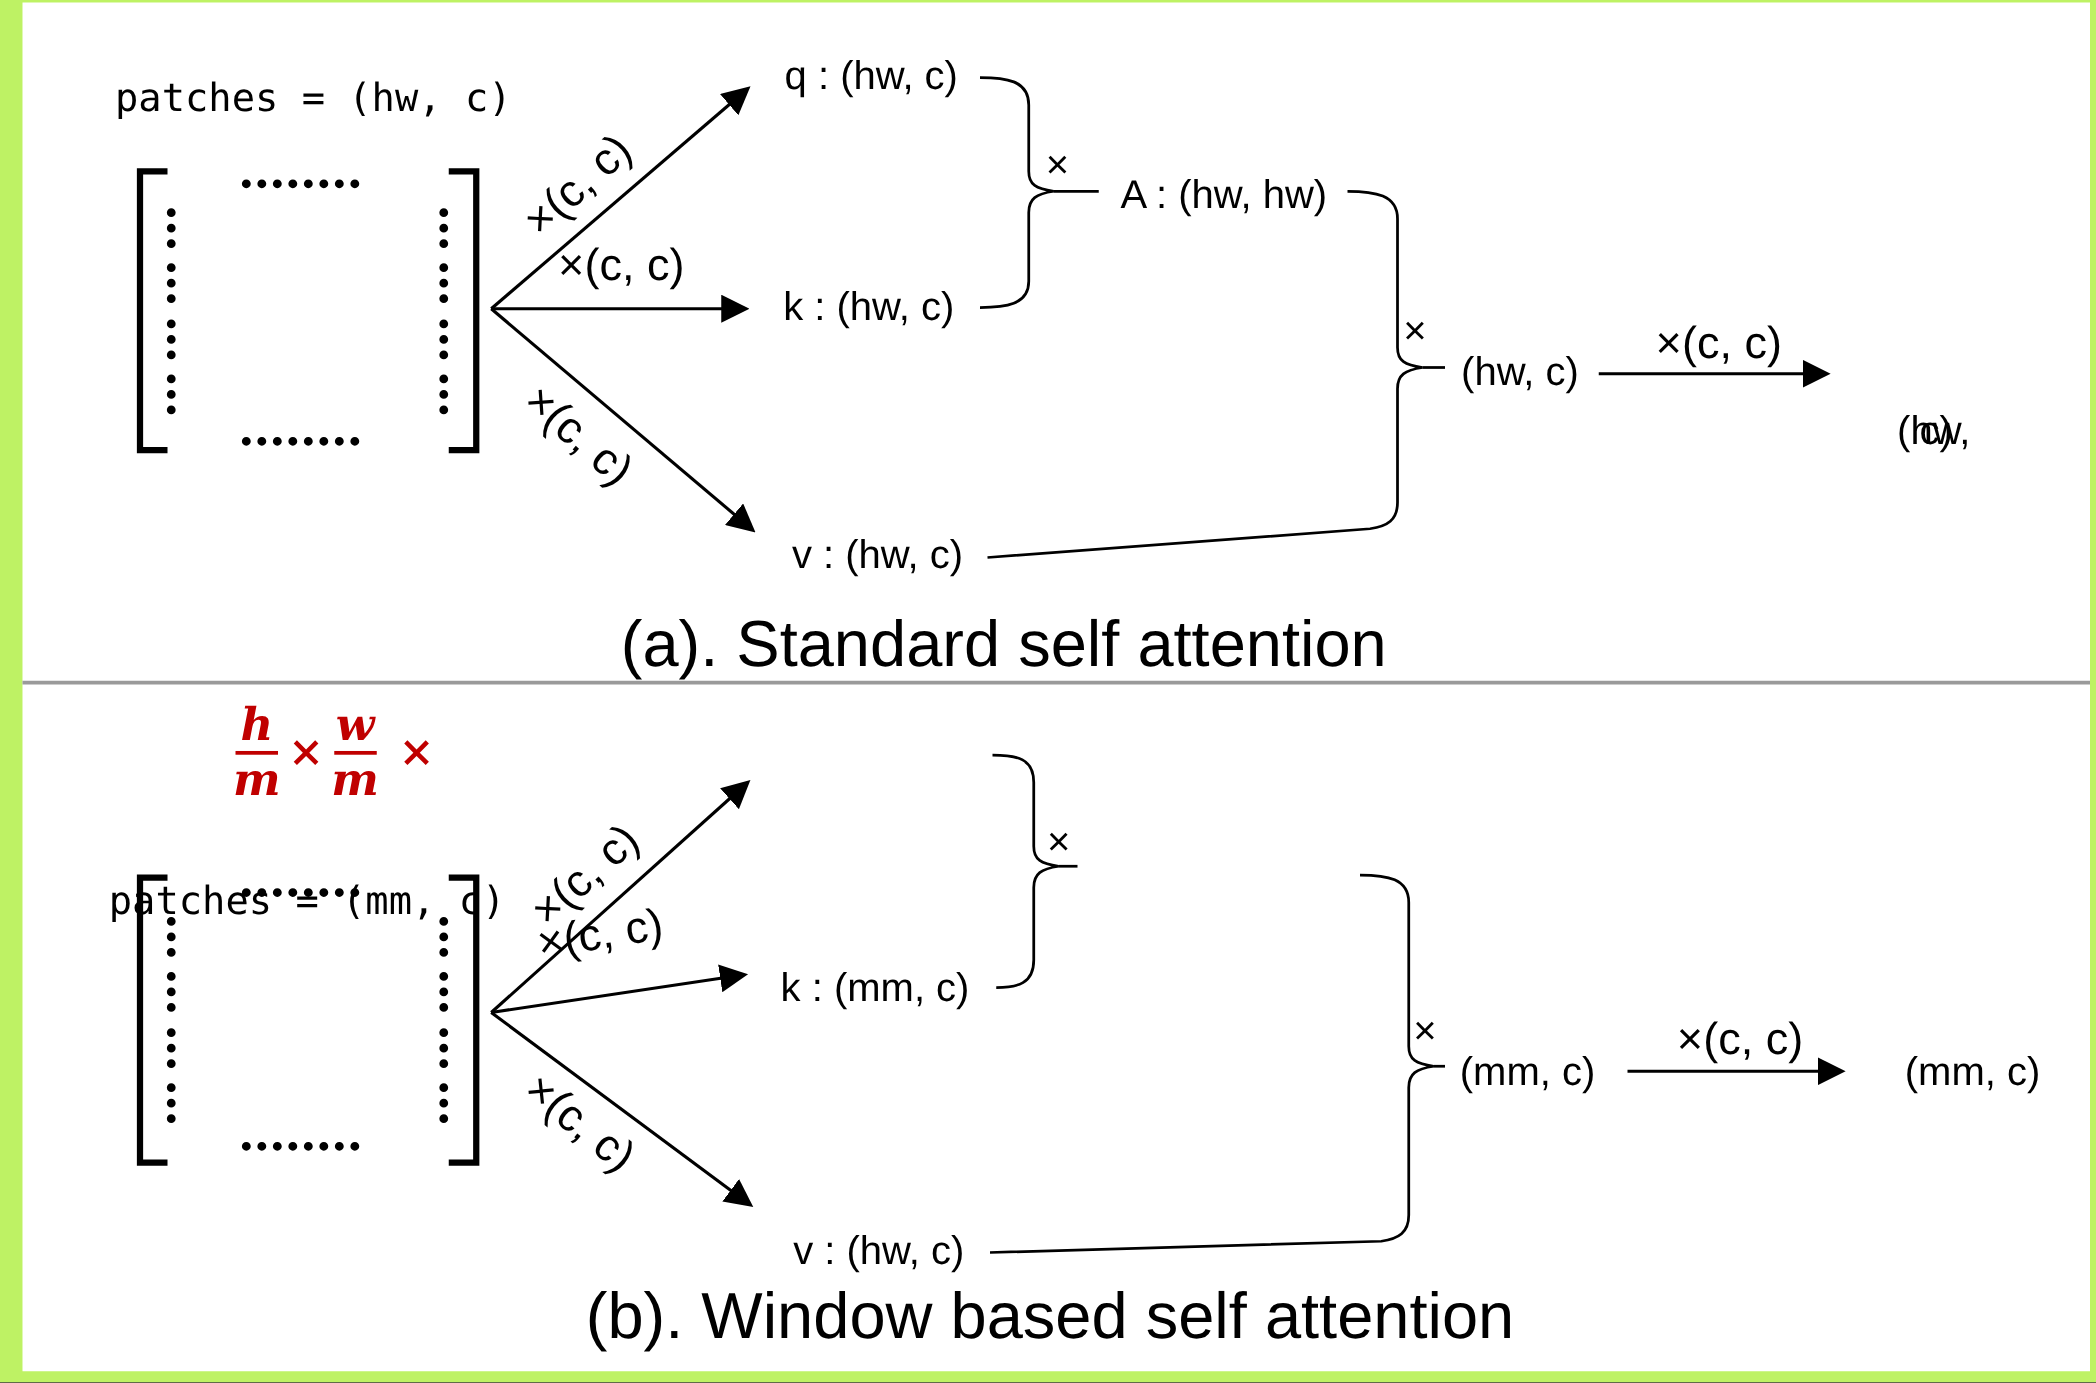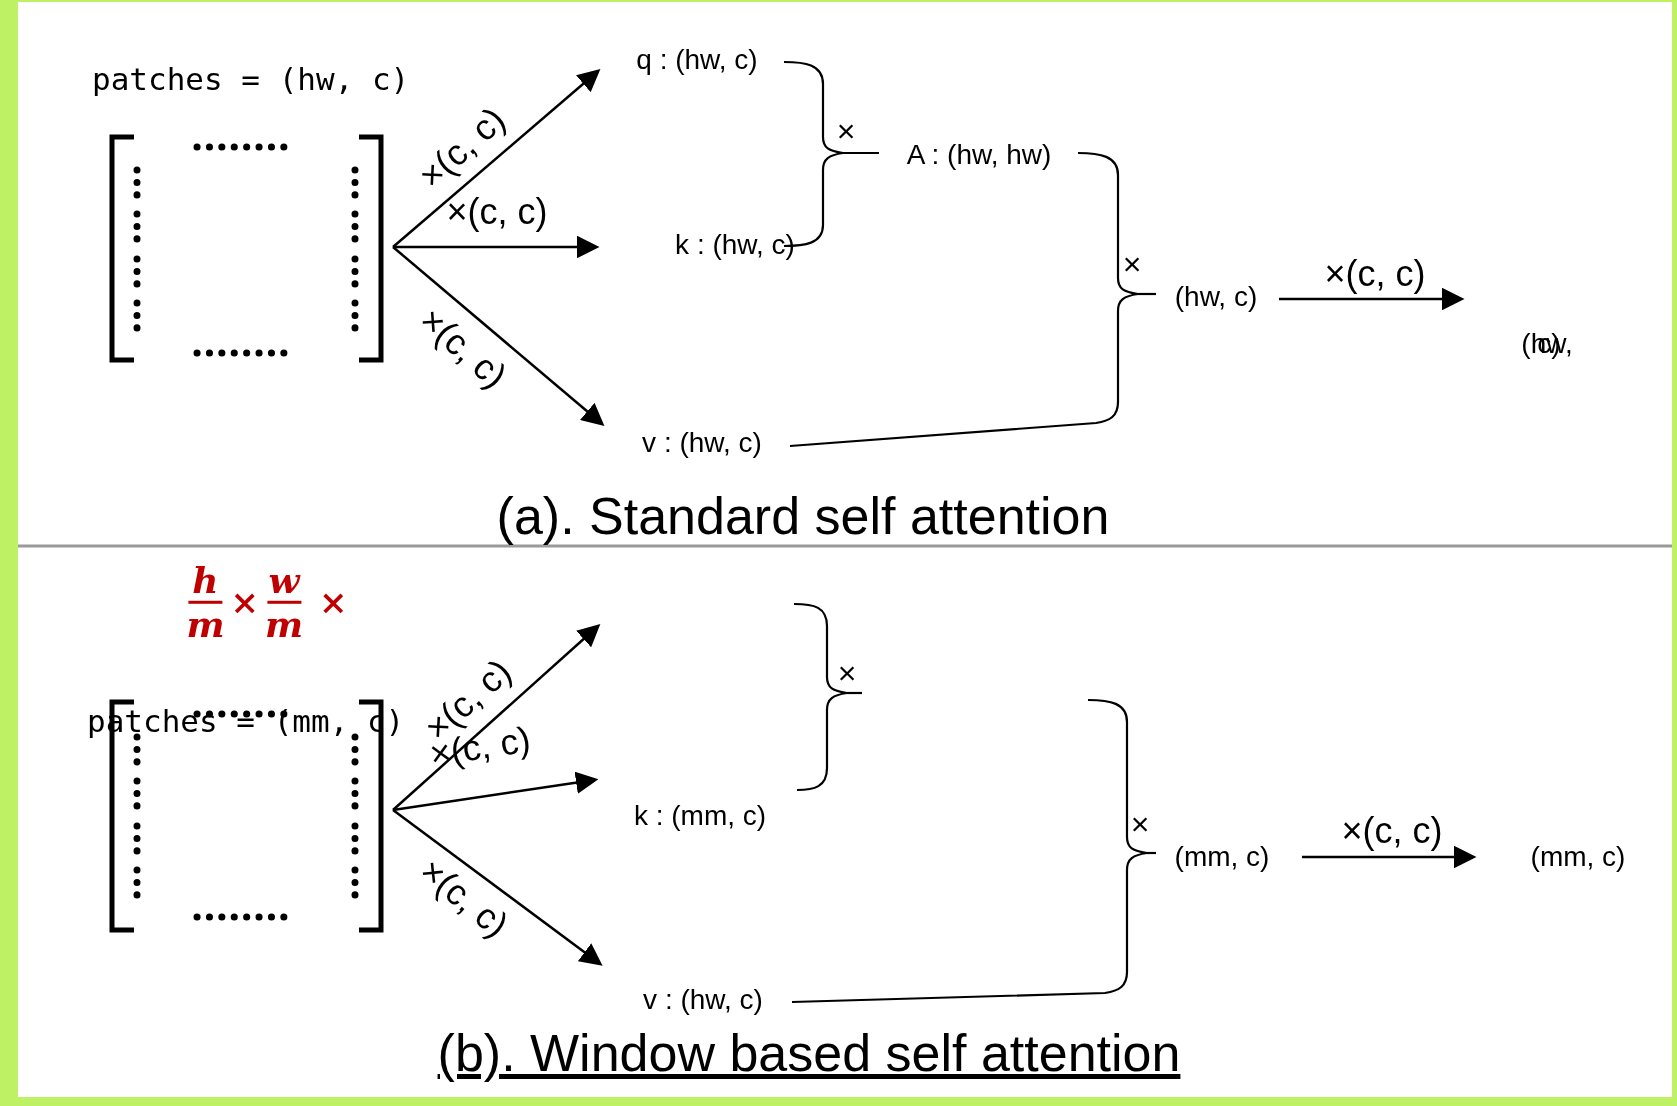--- a/index.html
+++ b/index.html
@@ -1,21 +1,21 @@
 <!DOCTYPE html>
 <html><head>
 <meta charset="utf-8">
 <style>
   html,body{margin:0;padding:0;background:#000;}
   .canvas{position:relative;width:1677px;height:1106px;background:#bef264;overflow:hidden;
           font-family:"Liberation Sans",sans-serif;}
   .paper{position:absolute;left:18px;top:2px;width:1654px;height:1095px;background:#fff;}
   .gfx{position:absolute;left:0;top:0;width:1677px;height:1106px;}
   .lbl{position:absolute;transform:translate(-50%,-50%);white-space:nowrap;
-       font-size:28px;color:#000;line-height:1;}
+       font-size:32px;color:#000;line-height:1;}
   .lbl-left{position:absolute;white-space:nowrap;font-size:40px;color:#000;line-height:1;}
   .mono{font-family:"DejaVu Sans Mono",monospace;font-size:31px;}
   .wlabel{font-size:36px;}
   .times{font-size:32px;}
   .caption{font-size:52px;}
   .winfac{position:absolute;display:flex;align-items:center;transform:translate(-50%,-50%);
           color:#c00000;font-family:"DejaVu Serif",serif;font-style:italic;font-weight:bold;}
   .frac{display:flex;flex-direction:column;align-items:center;font-size:36px;line-height:1.02;}
   .fbar{height:3px;background:#c00000;width:34px;margin:2px 0;}
   .ftimes{font-style:normal;font-size:34px;margin:0 6px;}
@@ -113,21 +113,21 @@
     </g>
   </svg>
 
   <div class="lbl-left mono" style="left:92px;top:64px;">patches = (hw, c)</div>
 
   <div class="lbl wlabel" style="left:462px;top:148px;transform:translate(-50%,-50%) rotate(-42deg);">×(c, c)</div>
   <div class="lbl wlabel" style="left:497px;top:212px;">×(c, c)</div>
   <div class="lbl wlabel" style="left:463px;top:348px;transform:translate(-50%,-50%) rotate(41deg);">×(c, c)</div>
 
   <div class="lbl" style="left:697px;top:60px;">q : (hw, c)</div>
-  <div class="lbl" style="left:695px;top:245px;margin-left:40px;">k : (hw, c)</div>
+  <div class="lbl" style="left:695px;top:245px;">k : (hw, c)</div>
   <div class="lbl" style="left:702px;top:443px;">v : (hw, c)</div>
 
   <div class="lbl times" style="left:846px;top:131px;">×</div>
   <div class="lbl" style="left:979px;top:155px;">A : (hw, hw)</div>
 
   <div class="lbl times" style="left:1132px;top:264px;">×</div>
   <div class="lbl" style="left:1216px;top:297px;">(hw, c)</div>
 
   <div class="lbl wlabel" style="left:1375px;top:274px;">×(c, c)</div>
   <div class="lbl" style="left:1547px;top:301px;margin-top:43px;">(hw,</div>
@@ -149,25 +149,25 @@
     </span>
     <span class="ftimes-end">×</span>
   </div>
 
   <div class="lbl-left mono" style="left:87px;top:658px;margin-top:48px;">patches = (mm, c)</div>
 
   <div class="lbl wlabel" style="left:468px;top:700px;transform:translate(-50%,-50%) rotate(-42deg);">×(c, c)</div>
   <div class="lbl wlabel" style="left:480px;top:747px;transform:translate(-50%,-50%) rotate(-9deg);">×(c, c)</div>
   <div class="lbl wlabel" style="left:464px;top:898px;transform:translate(-50%,-50%) rotate(39deg);">×(c, c)</div>
 
-  <div class="lbl" style="left:700px;top:790px;margin-top:26px;">k : (mm, c)</div>
+  <div class="lbl" style="left:700px;top:790px;">k : (mm, c)</div>
   <div class="lbl" style="left:703px;top:1000px;">v : (hw, c)</div>
 
   <div class="lbl times" style="left:847px;top:673px;">×</div>
 
   <div class="lbl times" style="left:1140px;top:824px;">×</div>
   <div class="lbl" style="left:1222px;top:857px;">(mm, c)</div>
 
   <div class="lbl wlabel" style="left:1392px;top:831px;">×(c, c)</div>
   <div class="lbl" style="left:1578px;top:857px;">(mm, c)</div>
 
-  <div class="lbl caption" style="left:809px;top:1053px;text-decoration:underline;">(b). Window based self attention</div>
+  <div class="lbl caption" style="left:840px;top:1053px;">(b). Window based self attention</div>
 </div>
 
 </body></html>

